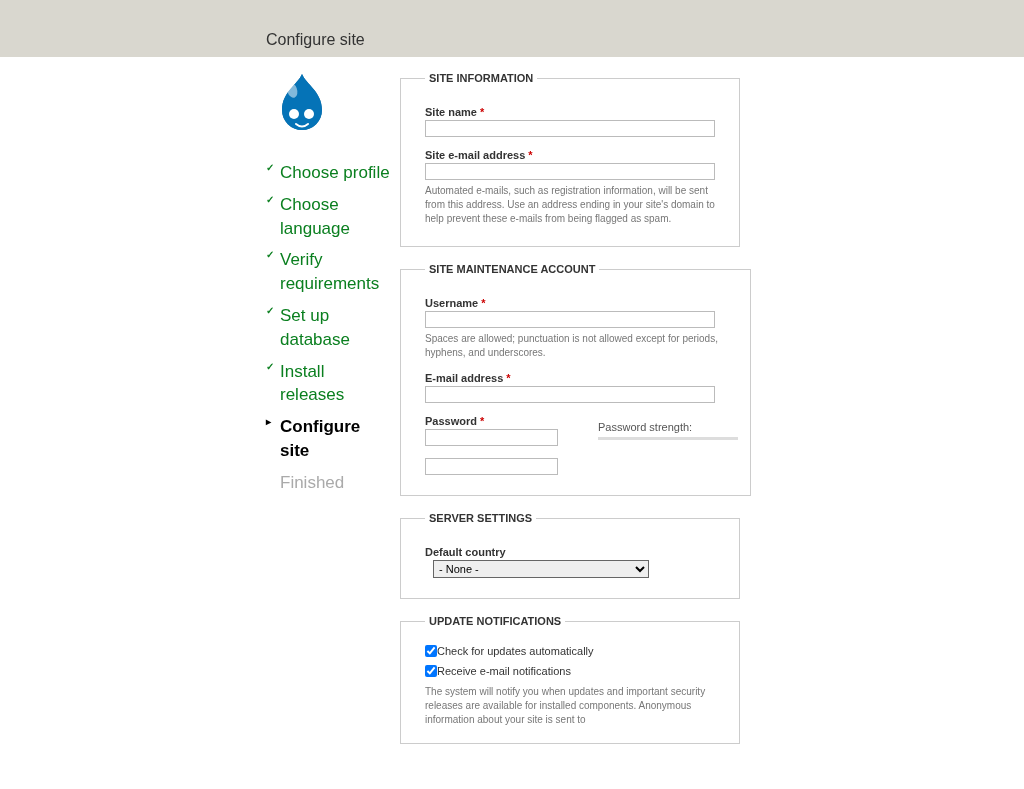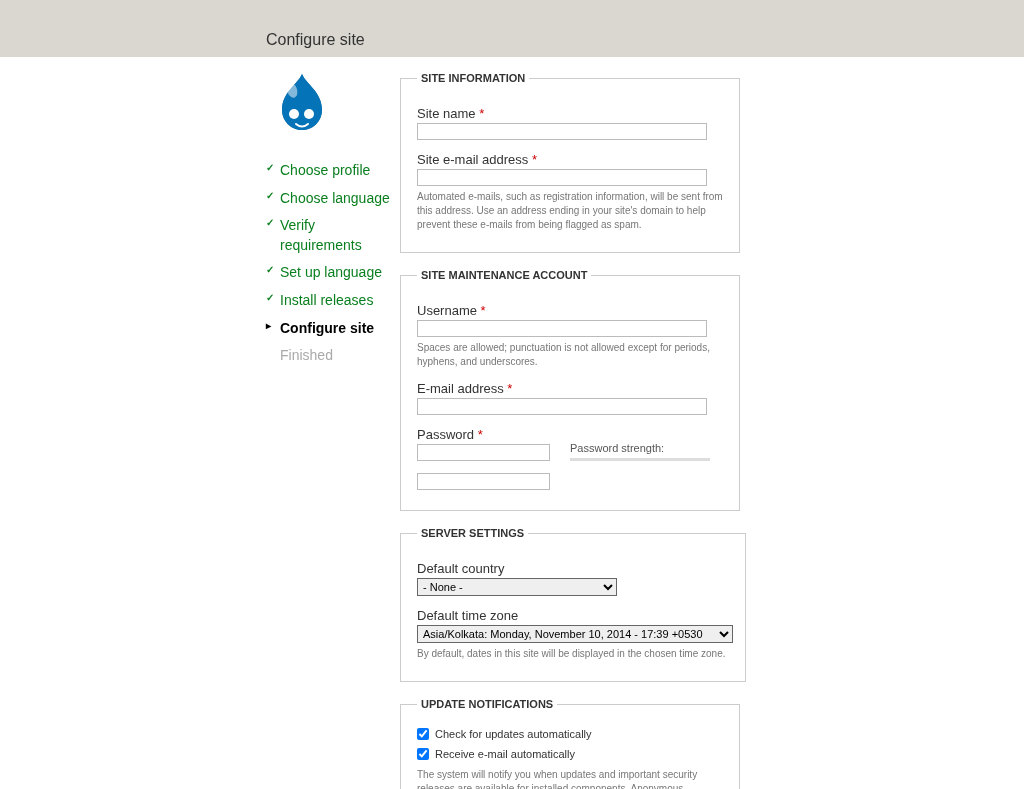--- a/index.html
+++ b/index.html
@@ -4,40 +4,40 @@
 <style>
   * { box-sizing: border-box; margin: 0; padding: 0; }
   body { font-family: "Lucida Grande", "Lucida Sans Unicode", Verdana, sans-serif; font-size: 13px; color: #333; background: #fff; }
   .top-bar { background: #d9d7cf; height: 31px; }
   .page-title-bar { background: #d9d7cf; padding: 0 0 8px 0; }
   .page-title { max-width: 1024px; margin: 0 auto; padding-left: 266px; font-size: 16px; color: #333; font-weight: normal; }
   .layout { max-width: 1024px; margin: 0 auto; display: flex; padding-top: 15px; }
   .sidebar { width: 140px; padding-left: 16px; margin-right: 0; flex-shrink: 0; margin-left: 250px; }
   .logo { margin-bottom: 20px; padding-left: 8px; }
   .steps { list-style: none; }
-  .steps li { padding: 4px 0 4px 14px; position: relative; font-size: 14px; line-height: 1.4; }
+  .steps li { padding: 4px 0 4px 14px; position: relative; font-size: 17px; line-height: 1.4; }
   .steps li.done { color: #0a7f1f; }
   .steps li.done::before { content: "✓"; position: absolute; left: 0; top: 4px; color: #0a7f1f; font-weight: bold; font-size: 10px; }
   .steps li.active { color: #000; font-weight: bold; }
   .steps li.active::before { content: "▸"; position: absolute; left: 0; top: 4px; font-size: 10px; }
   .steps li.pending { color: #aaa; }
   .main { flex: 1; padding-left: 10px; max-width: 350px; }
-  fieldset { border: 1px solid #ccc; padding: 10px 12px 16px 16px; margin-bottom: 16px; background: #fff; }
+  fieldset { border: 1px solid #ccc; padding: 10px 12px 16px 24px; margin-bottom: 16px; background: #fff; }
   legend { font-size: 11px; font-weight: bold; color: #333; padding: 0 4px; text-transform: uppercase; }
   .form-item { margin: 12px 0 4px 0; }
-  label { display: block; font-size: 13px; font-weight: normal; color: #333; margin-bottom: 2px; }
+  label { display: block; font-size: 11px; font-weight: bold; color: #333; margin-bottom: 2px; }
   .req { color: #c00; }
   input[type="text"], input[type="password"] { border: 1px solid #bbb; padding: 2px 3px; font-size: 12px; height: 17px; width: 290px; background: #fff; }
   input.short { width: 133px; }
   select { border: 1px solid #666; background: #efefef; font-size: 11px; padding: 1px; height: 18px; }
   .desc { font-size: 10px; color: #777; line-height: 1.4; margin-top: 4px; }
-  .pw-row { display: flex; gap: 20px; align-items: flex-end; }
+  .pw-row { display: flex; gap: 40px; align-items: center; }
   .pw-strength { font-size: 11px; color: #555; }
   .pw-bar { width: 140px; height: 3px; background: #ddd; margin-top: 4px; }
-  .chk-row { font-size: 11px; margin: 8px 0; display: flex; align-items: center; gap: 6px; }
+  .chk-row { font-size: 11px; margin: 8px 0; display: flex; align-items: center; }
   .chk-row input { width: 12px; height: 12px; }
   .notif-desc { font-size: 10px; color: #777; line-height: 1.4; margin-top: 8px; }
 </style>
 </head>
 <body>
 
 <div class="top-bar"></div>
 <div class="page-title-bar">
   <h1 class="page-title">Configure site</h1>
 </div>
@@ -52,21 +52,21 @@
         <ellipse cx="20" cy="42" rx="5" ry="5" fill="#fff"></ellipse>
         <ellipse cx="35" cy="42" rx="5" ry="5" fill="#fff"></ellipse>
         <path d="M22 52 q6 5 12 0" stroke="#fff" stroke-width="2" fill="none" stroke-linecap="round"></path>
         <ellipse cx="18" cy="18" rx="5" ry="8" fill="#fff" opacity="0.5" transform="rotate(-20 18 18)"></ellipse>
       </svg>
     </div>
     <ul class="steps">
       <li class="done">Choose profile</li>
       <li class="done">Choose language</li>
       <li class="done">Verify requirements</li>
-      <li class="done">Set up language</li>
+      <li class="done">Set up database</li>
       <li class="done">Install releases</li>
       <li class="active">Configure site</li>
       <li class="pending">Finished</li>
     </ul>
   </aside>
 
   <main class="main">
 
     <fieldset>
       <legend>SITE INFORMATION</legend>
@@ -104,42 +104,35 @@
       </div>
       <div class="form-item">
         <input type="password" class="short" value="" style="">
       </div>
     </fieldset>
 
     <fieldset>
       <legend>SERVER SETTINGS</legend>
       <div class="form-item">
         <label>Default country</label>
-        <select style="width:200px;">
+        <select style="width:216px;margin-left:8px;">
           <option>- None -</option>
         </select>
-      </div>
-      <div class="form-item">
-        <label>Default time zone</label>
-        <select style="width:316px;">
-          <option>Asia/Kolkata: Monday, November 10, 2014 - 17:39 +0530</option>
-        </select>
-        <div class="desc">By default, dates in this site will be displayed in the chosen time zone.</div>
       </div>
     </fieldset>
 
     <fieldset>
       <legend>UPDATE NOTIFICATIONS</legend>
       <div class="chk-row">
         <input type="checkbox" checked="" style="">
         <span>Check for updates automatically</span>
       </div>
       <div class="chk-row">
         <input type="checkbox" checked="" style="">
-        <span>Receive e-mail automatically</span>
+        <span>Receive e-mail notifications</span>
       </div>
       <div class="notif-desc">
         <span>The system will notify you when updates and important security releases are available for installed components. Anonymous information about your site is sent to </span>
       </div>
     </fieldset>
 
   </main>
 </div>
 
 </body></html>

